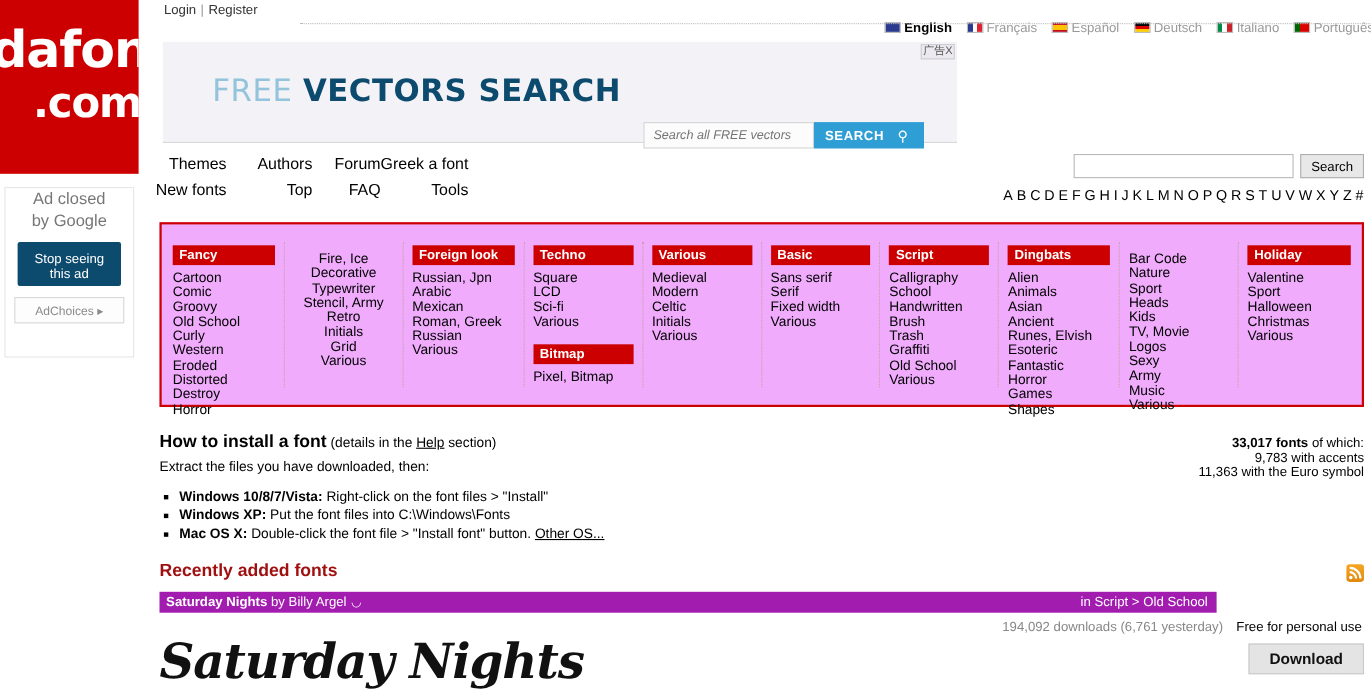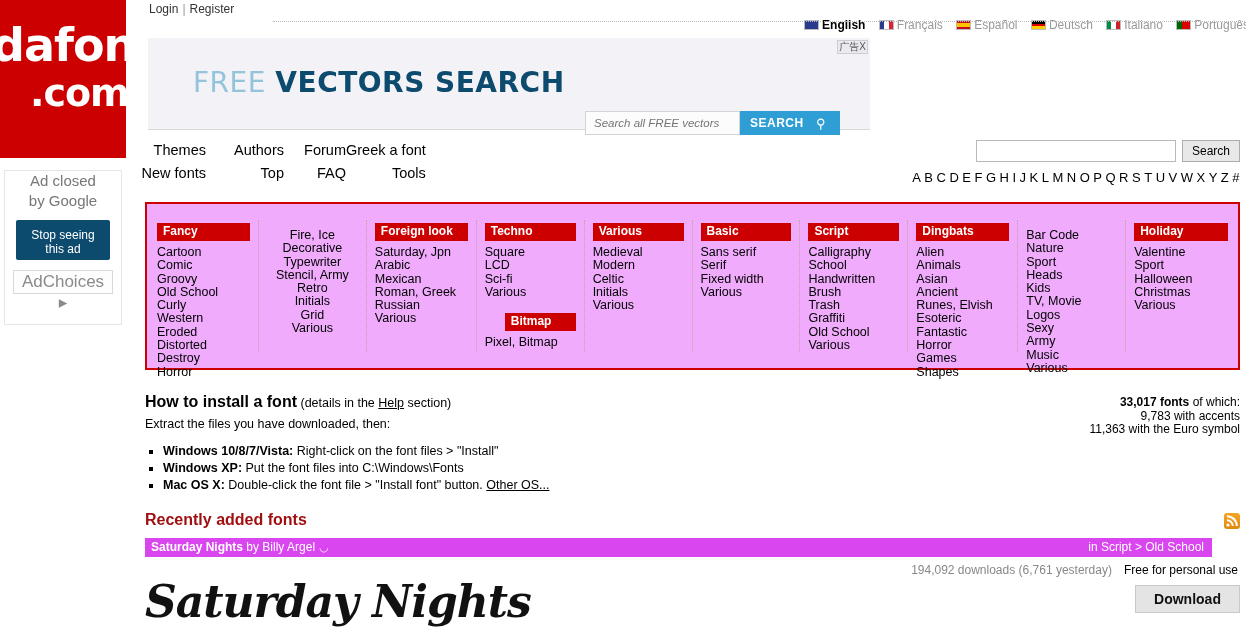--- a/index.html
+++ b/index.html
@@ -71,21 +71,21 @@
     cursor: pointer;
     padding-top: 5px;
   }
   #adchoices-btn {
     display: block;
     margin: 10px auto 0;
     width: 100px; height: 24px;
     background: #fdfdfd;
     border: 1px solid #d8d8d8;
     color: #8a8a8a;
-    font-size: 17px;
+    font-size: 11px;
     font-family: "Liberation Sans", sans-serif;
     cursor: pointer;
   }
 
   
   #topbar {
     position: absolute; left: 133px; top: 0;
     width: 1120px; height: 22px;
   }
   #login-links {
@@ -237,21 +237,21 @@
   .cat-col:last-child { border-right: none; }
   .cat-head {
     background: #c00;
     color: #fff;
     font-weight: bold;
     font-size: 12px;
     padding: 2px 6px 3px 6px;
     margin-bottom: 5px;
     line-height: 13px;
   }
-  .cat-head.spaced { margin-top: 14px; margin-left: 20px; }
+  .cat-head.spaced { margin-top: 14px; }
   .cat-item {
     font-size: 12.5px;
     line-height: 13.3px;
     color: #000;
     white-space: nowrap;
   }
   .cat-item a { color: #000; }
   .cat-pad-top { padding-top: 6px; }
 
   
@@ -307,22 +307,22 @@
     position: absolute; right: 6px; top: 513px;
     width: 16px; height: 16px;
     background: linear-gradient(#f5a623, #e08a10);
     border-radius: 3px;
     cursor: pointer;
   }
   #rss-icon svg { display: block; }
 
   #font-bar {
     position: absolute; left: 145px; top: 538px;
-    width: 1067px; height: 19px;
-    background: #d946ef;
+    width: 961px; height: 19px;
+    background: #a21caf;
     color: #fff;
   }
   #font-bar .left {
     position: absolute; left: 6px; top: 2px;
     font-size: 12px;
   }
   #font-bar .left .name { font-weight: bold; color: #fff; }
   #font-bar .left .by { color: #fff; }
   #font-bar .left .author { color: #fff; }
   #font-bar .ext-icon {
@@ -478,21 +478,21 @@
           <div class="cat-item"><a href="#">Stencil, Army</a></div>
           <div class="cat-item"><a href="#">Retro</a></div>
           <div class="cat-item"><a href="#">Initials</a></div>
           <div class="cat-item"><a href="#">Grid</a></div>
           <div class="cat-item"><a href="#">Various</a></div>
         </div>
       </div>
       <div class="cat-col" style="width: 110px;">
         <div class="cat-head">Foreign look</div>
         <div>
-          <div class="cat-item"><a href="#">Saturday, Jpn</a></div>
+          <div class="cat-item"><a href="#">Russian, Jpn</a></div>
           <div class="cat-item"><a href="#">Arabic</a></div>
           <div class="cat-item"><a href="#">Mexican</a></div>
           <div class="cat-item"><a href="#">Roman, Greek</a></div>
           <div class="cat-item"><a href="#">Russian</a></div>
           <div class="cat-item"><a href="#">Various</a></div>
         </div>
       </div>
       <div class="cat-col" style="width: 108px;">
         <div class="cat-head">Techno</div>
         <div>

